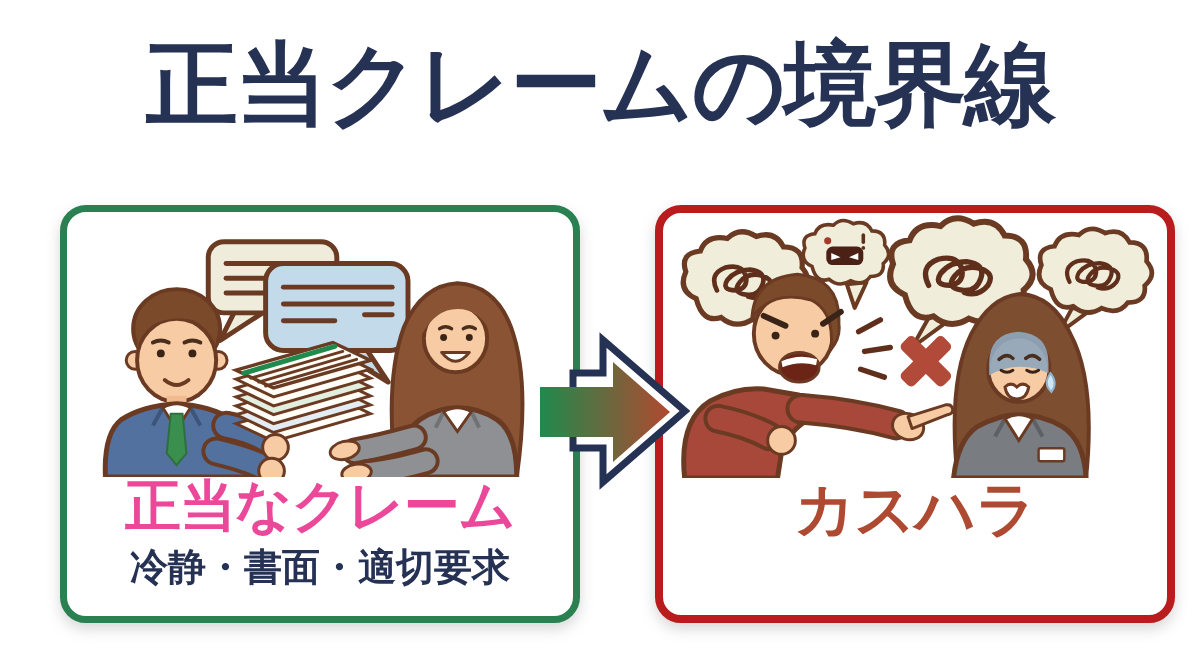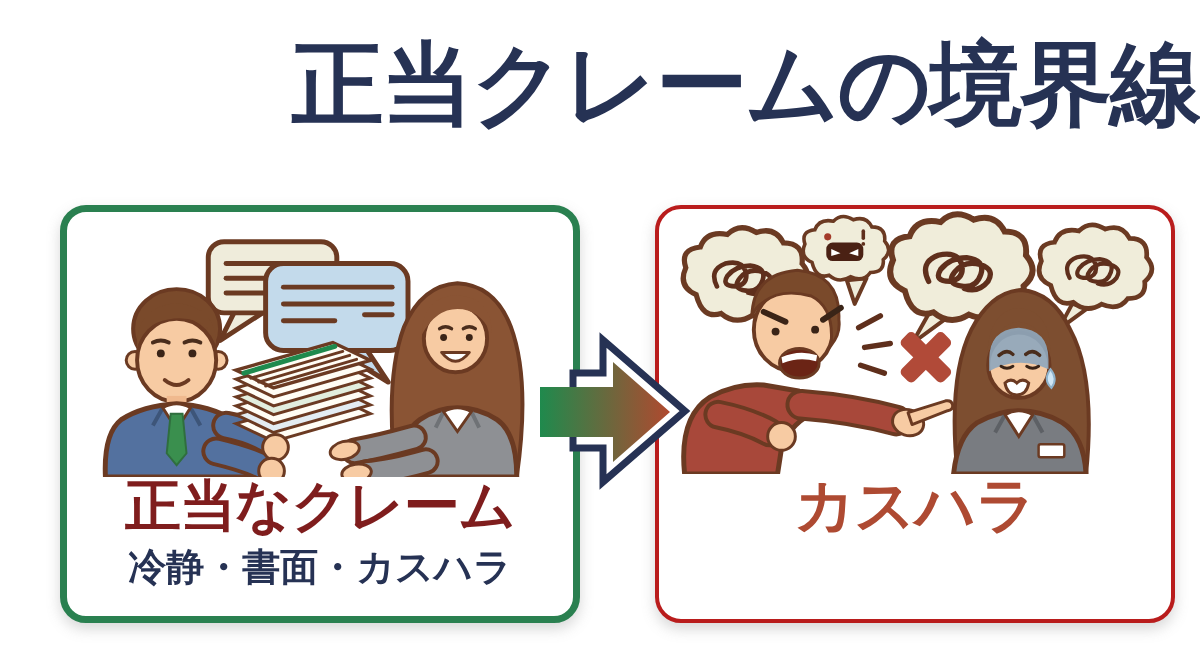--- a/index.html
+++ b/index.html
@@ -3,40 +3,40 @@
 <meta charset="utf-8">
 <style>
   * { margin: 0; padding: 0; box-sizing: border-box; }
   html, body { background: #ffffff; }
   body { width: 1200px; height: 670px; overflow: hidden;
          font-family: "DejaVu Sans", "Liberation Sans", sans-serif; }
   .stage { position: relative; width: 1200px; height: 670px; background: #ffffff; }
 
   .page-title {
     position: absolute; top: 34px; left: 0; width: 1200px;
-    text-align: right; font-size: 92px; font-weight: 900;
+    text-align: center; font-size: 92px; font-weight: 900;
     color: #263254; letter-spacing: -2px; line-height: 1.1;
   }
 
   .panel {
     position: absolute; top: 205px; width: 520px; height: 418px;
     background: #ffffff; border-radius: 26px;
     box-shadow: 0 6px 14px rgba(110,110,110,.28);
     display: flex; flex-direction: column; align-items: center;
   }
   .panel.left  { left: 60px;  border: 7px solid #2a8050; }
-  .panel.right { left: 655px; border: 4px solid #b91c1c; }
+  .panel.right { left: 655px; border: 8px solid #b91c1c; }
 
   .panel svg.illu { display: block; width: 506px; height: 265px; flex: none; }
 
   .panel-label {
     font-weight: 900; line-height: 1.05; text-align: center;
     letter-spacing: -1px; white-space: nowrap;
   }
-  .panel.left  .panel-label { font-size: 56px; color: #7f1d1d; margin-top: 0px; }
+  .panel.left  .panel-label { font-size: 56px; color: #ec4899; margin-top: 0px; }
   .panel.right .panel-label { font-size: 60px; color: #ae4a32; margin-top: 0px; }
 
   .panel-subtitle {
     font-size: 38px; font-weight: 900; color: #263254;
     text-align: center; margin-top: 6px; letter-spacing: 0px; white-space: nowrap;
   }
 
   .transition-arrow {
     position: absolute; left: 525px; top: 320px;
     width: 190px; height: 175px; z-index: 6;
@@ -129,21 +129,21 @@
         <path d="M348 228 Q312 238 288 242" stroke="#6b3a22" stroke-width="28" fill="none" stroke-linecap="round"></path>
         <path d="M348 228 Q312 238 288 242" stroke="#8e9094" stroke-width="20" fill="none" stroke-linecap="round"></path>
         <ellipse cx="278" cy="241" rx="15" ry="9" transform="rotate(-14 278 241)" fill="#f7cba3" stroke="#6b3a22" stroke-width="3"></ellipse>
         <path d="M360 252 Q324 262 300 264" stroke="#6b3a22" stroke-width="28" fill="none" stroke-linecap="round"></path>
         <path d="M360 252 Q324 262 300 264" stroke="#8e9094" stroke-width="20" fill="none" stroke-linecap="round"></path>
         <ellipse cx="290" cy="264" rx="15" ry="9" transform="rotate(-8 290 264)" fill="#f7cba3" stroke="#6b3a22" stroke-width="3"></ellipse>
       </g>
     </svg>
 
     <div class="panel-label">正当なクレーム</div>
-    <div class="panel-subtitle">冷静・書面・カスハラ</div>
+    <div class="panel-subtitle">冷静・書面・適切要求</div>
   </div>
 
   <svg class="transition-arrow" viewBox="0 0 190 175">
     <defs>
       <linearGradient id="gradGR" x1="0" y1="0" x2="1" y2="0">
         <stop offset="0" stop-color="#1f8a4d"></stop>
         <stop offset="1" stop-color="#b0492f"></stop>
       </linearGradient>
     </defs>
     <path d="M48 53 H78 V20 L160 91 L78 162 V128 H48 Z" fill="#ffffff" stroke="#263254" stroke-width="7" stroke-linejoin="miter"></path>

